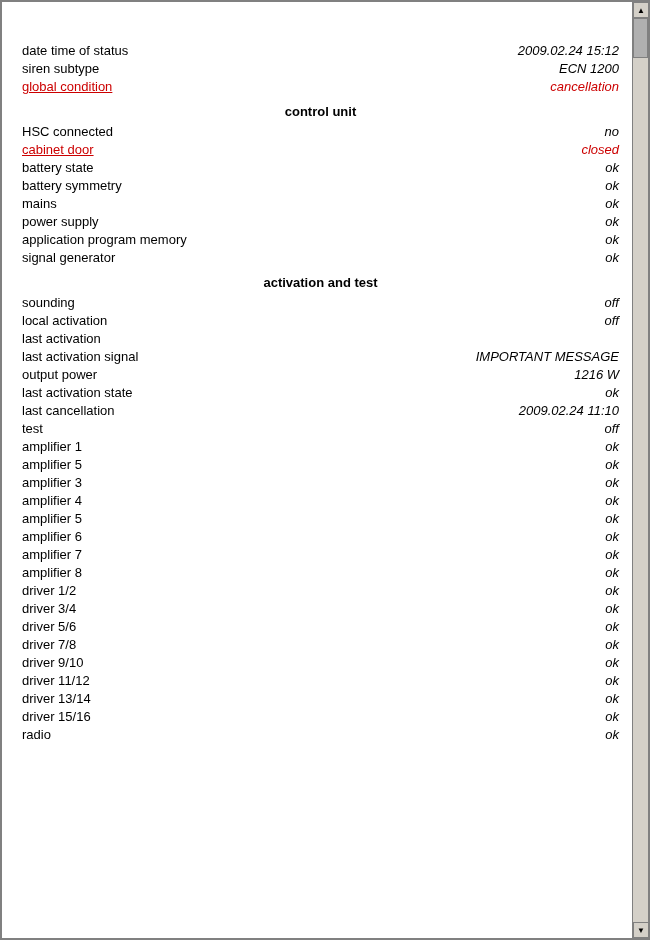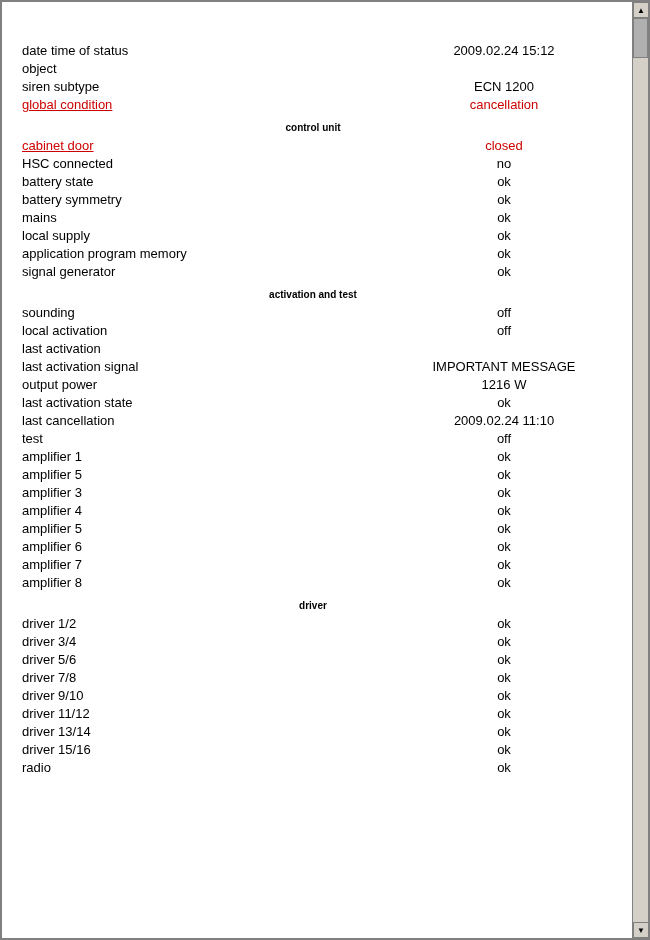--- a/index.html
+++ b/index.html
@@ -64,21 +64,21 @@
       top: 0;
       left: 0;
       right: 0;
       height: 40px;
       background: #b0b0b0;
       border: 1px solid #808080;
     }
 
     .content {
       padding: 20px 20px 20px 20px;
-      margin-right: 24px;
+      margin-right: 9px;
       flex: 1;
     }
 
     .page-title {
       text-align: center;
       font-weight: bold;
       font-size: 14px;
       margin-bottom: 20px;
     }
 
@@ -92,89 +92,86 @@
 
     .row-label {
       color: #000000;
       flex: 0 0 auto;
       max-width: 60%;
     }
 
     .row-value {
       color: #000000;
       flex: 0 0 auto;
-      text-align: center;
+      text-align: right;
       min-width: 200px;
+      font-style: italic;
     }
 
     .row-label.red {
       color: #cc0000;
       text-decoration: underline;
     }
 
     .row-value.red {
       color: #cc0000;
     }
 
     .section-header {
       text-align: center;
       font-weight: bold;
-      font-size: 10px;
+      font-size: 13px;
       margin: 8px 0 4px 0;
     }
   </style>
 </head>
 <body>
 
 <div class="window">
   <div class="content">
     <div class="page-title"></div>
 
     <div id="info-rows-container">
         <div class="data-row">
           <span class="row-label">date time of status</span>
           <span class="row-value">2009.02.24  15:12</span>
         </div>
         <div class="data-row">
-          <span class="row-label">object</span>
-          <span class="row-value"></span>
-        </div>
-        <div class="data-row">
           <span class="row-label">siren subtype</span>
           <span class="row-value">ECN 1200</span>
         </div>
         <div class="data-row">
           <span class="row-label red">global condition</span>
           <span class="row-value red">cancellation</span>
         </div>
       </div>
     <div id="sections-container">
         <div class="section-header">control unit</div>
         <div class="data-row">
+          <span class="row-label">HSC connected</span>
+          <span class="row-value">no</span>
+        </div>
+        <div class="data-row">
           <span class="row-label red">cabinet door</span>
           <span class="row-value red">closed</span>
         </div>
         <div class="data-row">
-          <span class="row-label">HSC connected</span>
-          <span class="row-value">no</span>
-        </div>
-        <div class="data-row">
           <span class="row-label">battery state</span>
           <span class="row-value">ok</span>
         </div>
         <div class="data-row">
           <span class="row-label">battery symmetry</span>
           <span class="row-value">ok</span>
         </div>
         <div class="data-row">
           <span class="row-label">mains</span>
           <span class="row-value">ok</span>
         </div>
         <div class="data-row">
-          <span class="row-label">local supply</span>
+          <span class="row-label">power supply</span>
           <span class="row-value">ok</span>
         </div>
         <div class="data-row">
           <span class="row-label">application program memory</span>
           <span class="row-value">ok</span>
         </div>
         <div class="data-row">
           <span class="row-label">signal generator</span>
           <span class="row-value">ok</span>
         </div>
@@ -235,21 +232,20 @@
           <span class="row-value">ok</span>
         </div>
         <div class="data-row">
           <span class="row-label">amplifier 7</span>
           <span class="row-value">ok</span>
         </div>
         <div class="data-row">
           <span class="row-label">amplifier 8</span>
           <span class="row-value">ok</span>
         </div>
-        <div class="section-header">driver</div>
         <div class="data-row">
           <span class="row-label">driver 1/2</span>
           <span class="row-value">ok</span>
         </div>
         <div class="data-row">
           <span class="row-label">driver 3/4</span>
           <span class="row-value">ok</span>
         </div>
         <div class="data-row">
           <span class="row-label">driver 5/6</span>

